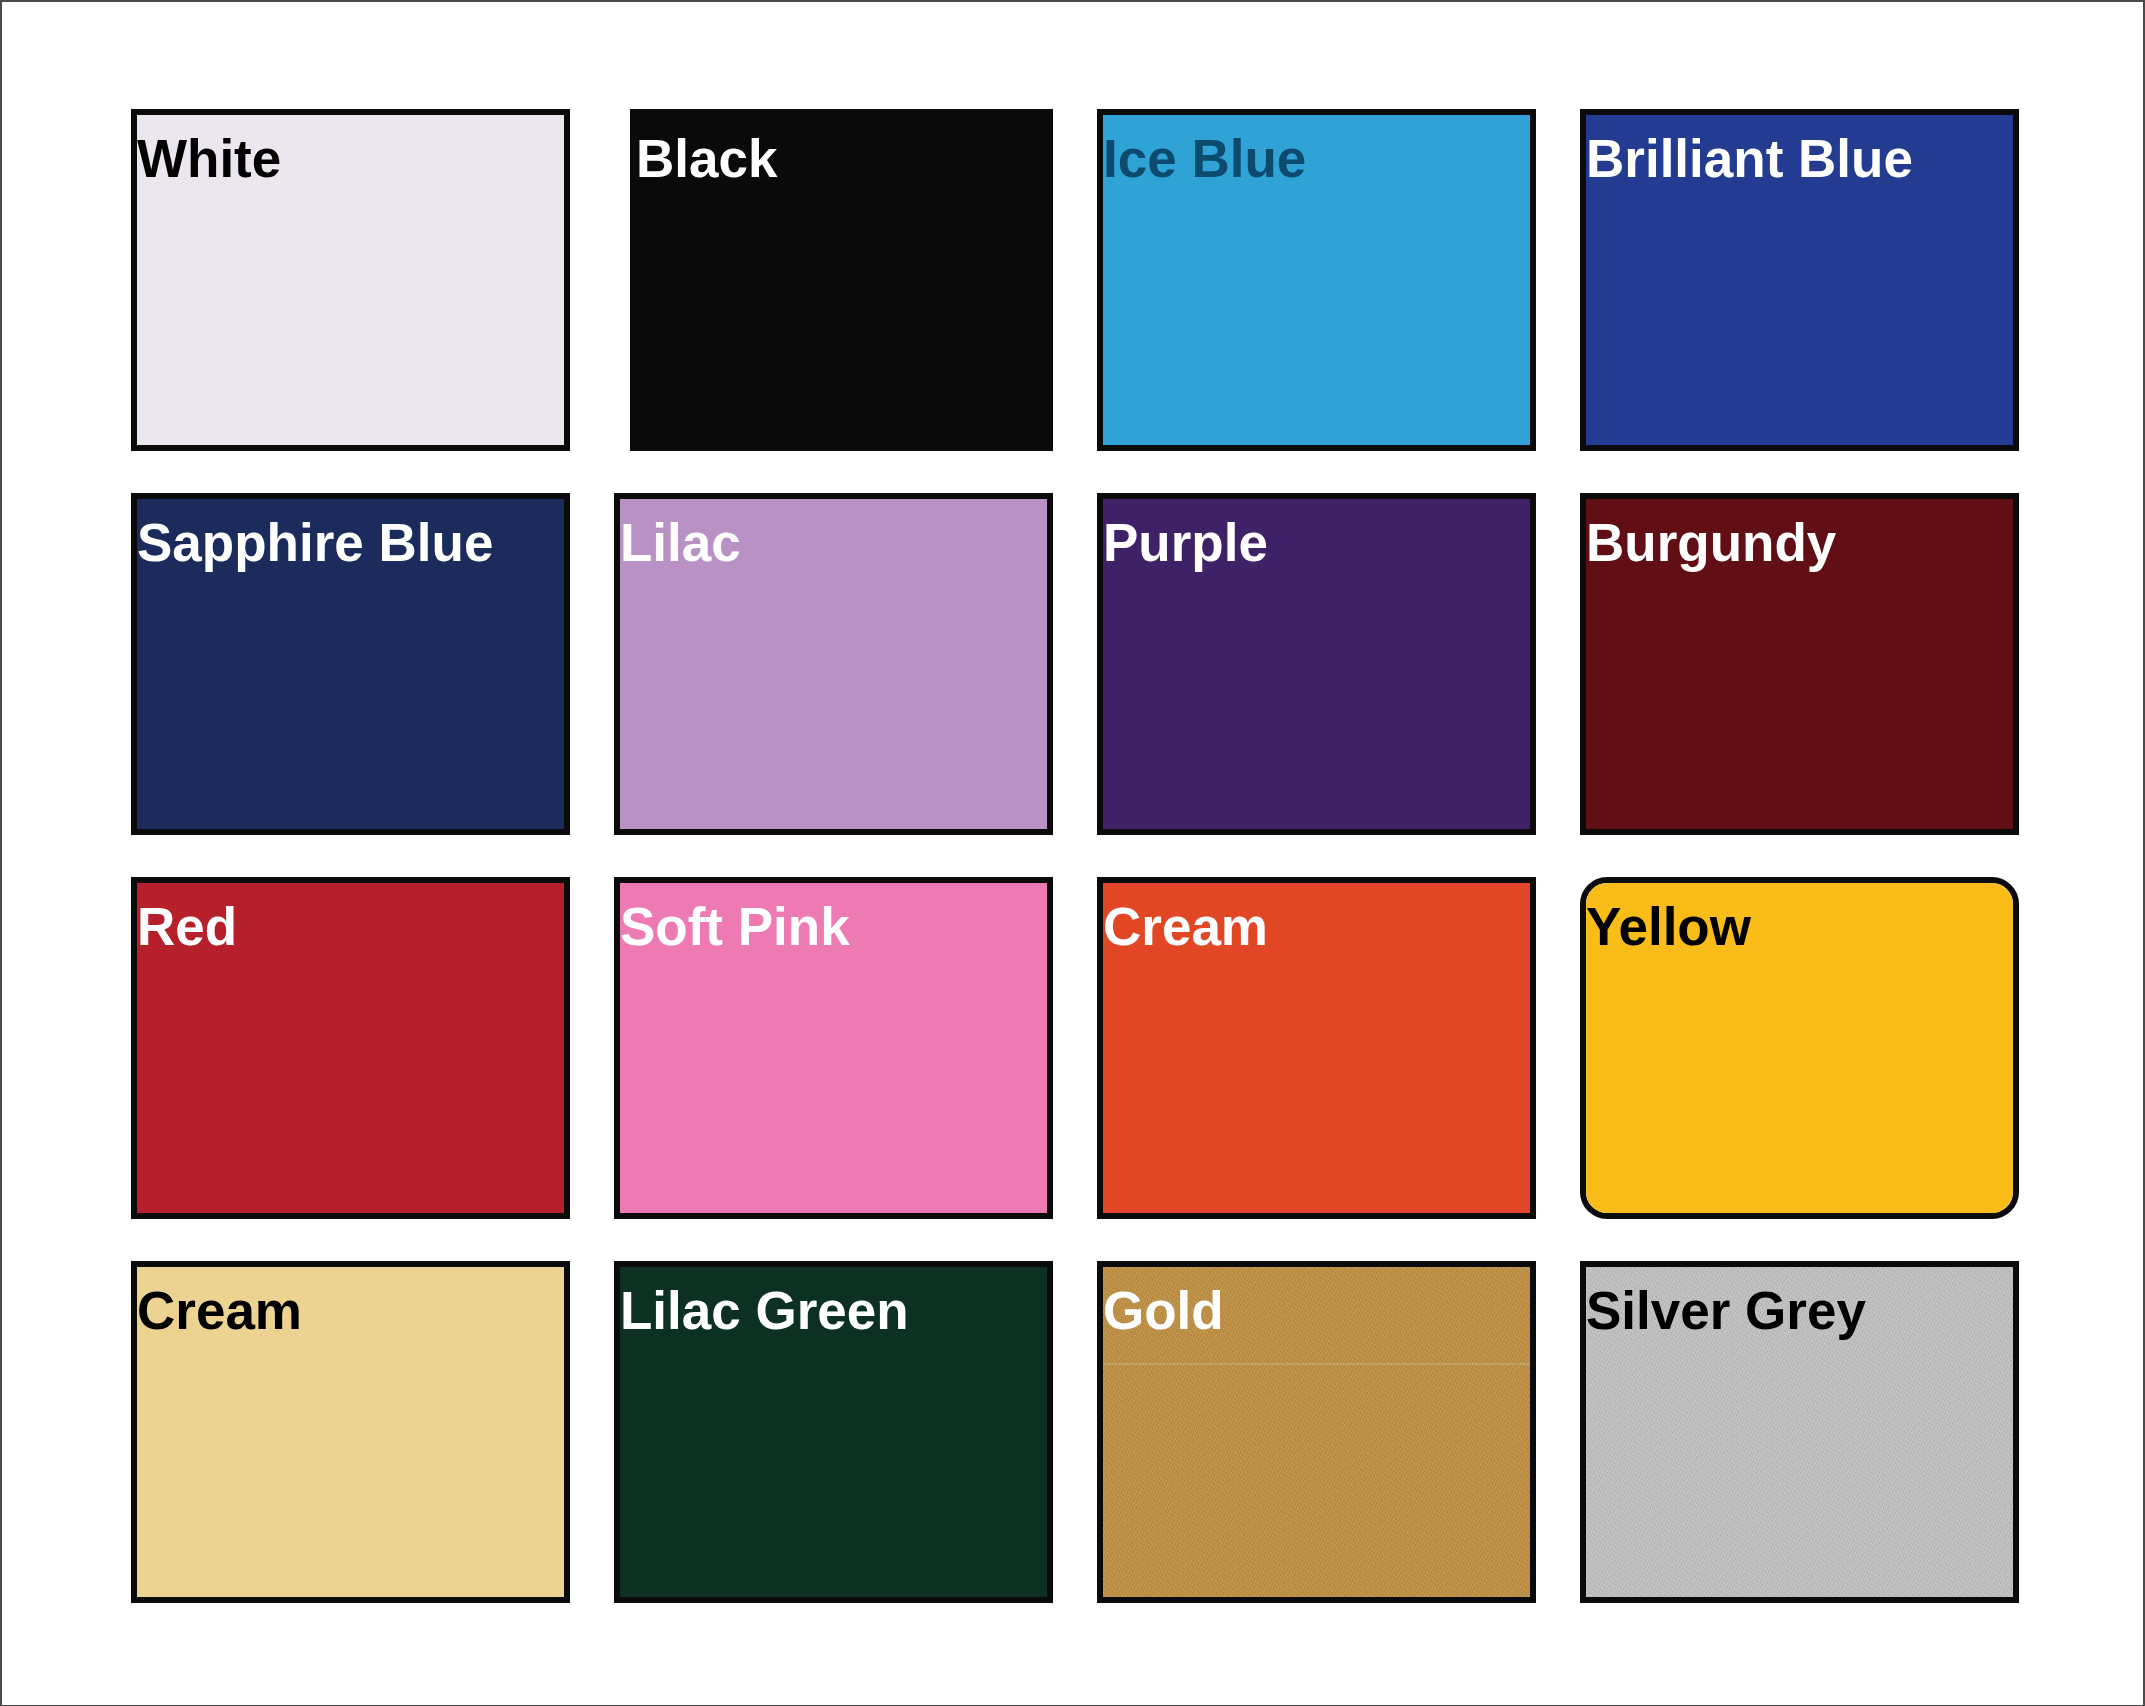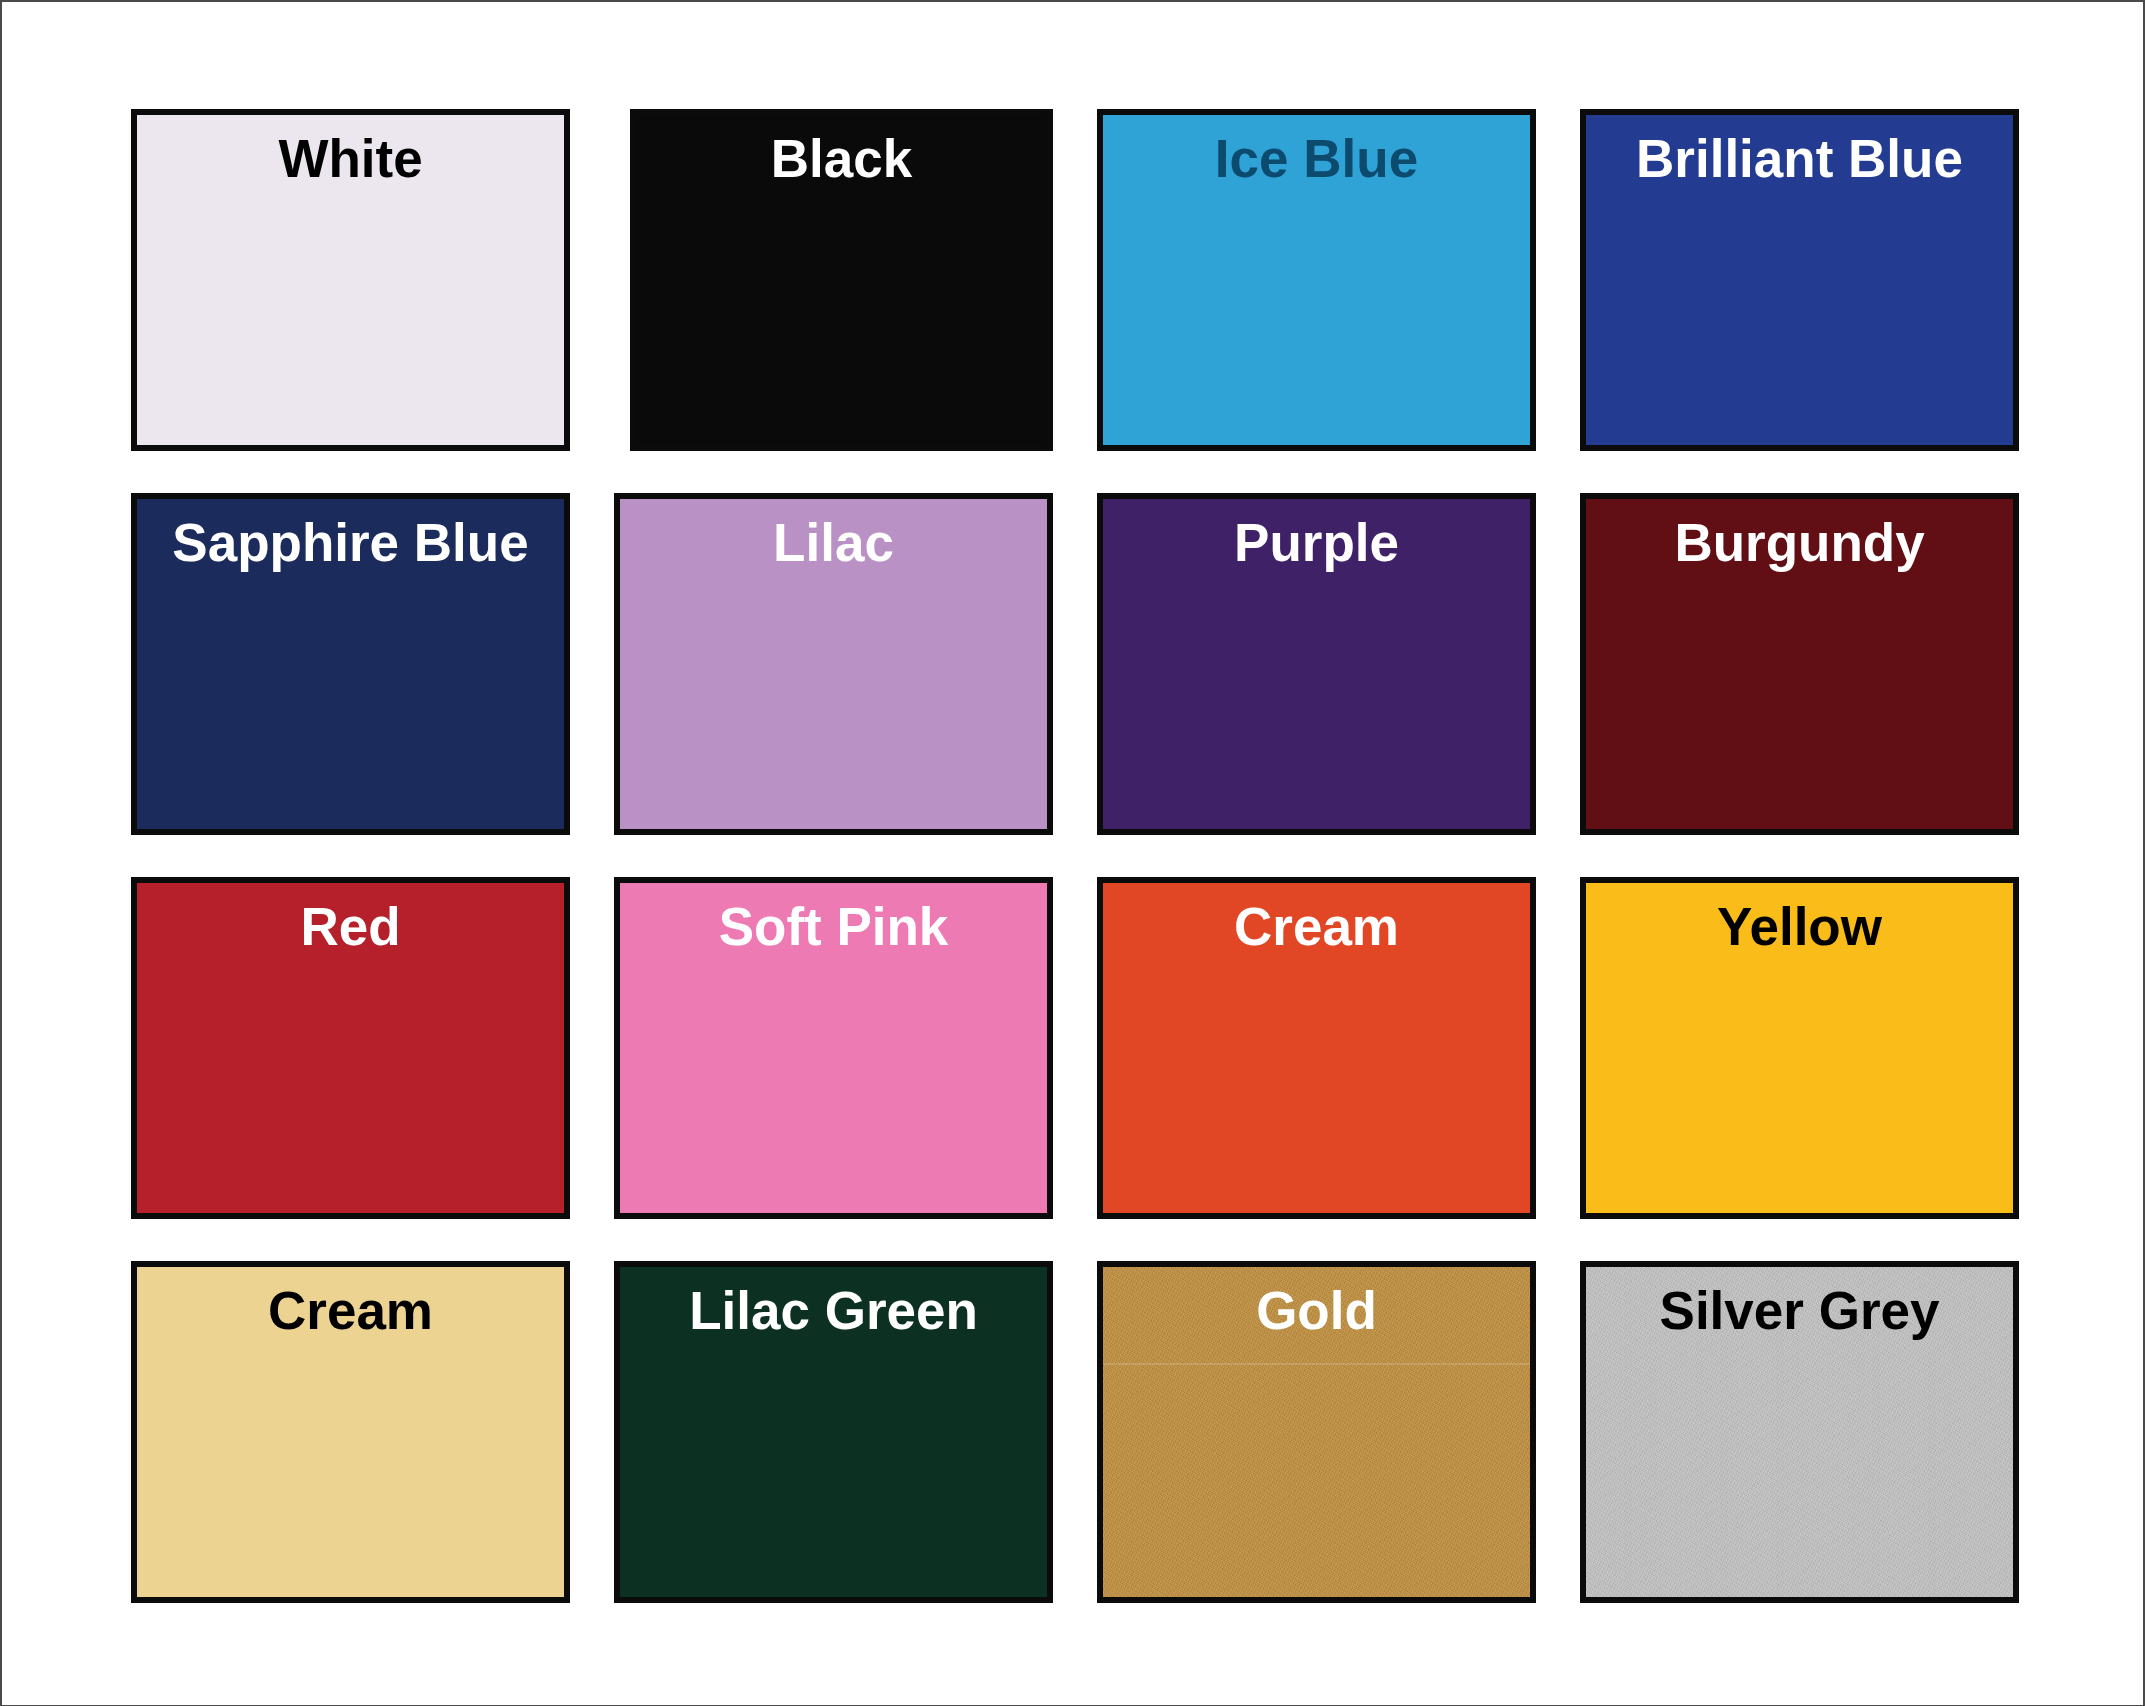--- a/index.html
+++ b/index.html
@@ -85,21 +85,20 @@
     top: 96px;
     height: 2px;
     background: rgba(255,255,255,0.16);
     pointer-events: none;
   }
   .swatch-label {
     position: absolute;
     left: 0;
     right: 0;
     top: 13px;
-    text-align: center;
     font-family: "Liberation Sans", sans-serif;
     font-weight: bold;
     font-size: 53px;
     line-height: 61px;
     letter-spacing: 0px;
     white-space: nowrap;
     z-index: 3;
   }
 </style>
 </head>
@@ -144,21 +143,21 @@
         <span class="swatch-label" style="color: rgb(255, 255, 255);">Red</span>
       </div>
       <div class="swatch" style="border-color: rgb(11, 11, 11);">
         <span class="fill" style="background: rgb(238, 122, 180);"></span>
         <span class="swatch-label" style="color: rgb(255, 255, 255);">Soft Pink</span>
       </div>
       <div class="swatch" style="border-color: rgb(11, 11, 11);">
         <span class="fill" style="background: rgb(226, 71, 37);"></span>
         <span class="swatch-label" style="color: rgb(255, 255, 255);">Cream</span>
       </div>
-      <div class="swatch" style="border-color: rgb(11, 11, 11);">
+      <div class="swatch" style="border-color: rgb(11, 11, 11); border-radius: 27px;">
         <span class="fill" style="background: rgb(249, 188, 24);"></span>
         <span class="swatch-label" style="color: rgb(0, 0, 0);">Yellow</span>
       </div>
       <div class="swatch" style="border-color: rgb(11, 11, 11);">
         <span class="fill" style="background: rgb(237, 211, 146);"></span>
         <span class="swatch-label" style="color: rgb(0, 0, 0);">Cream</span>
       </div>
       <div class="swatch" style="border-color: rgb(11, 11, 11);">
         <span class="fill" style="background: rgb(12, 49, 34);"></span>
         <span class="swatch-label" style="color: rgb(255, 255, 255);">Lilac Green</span>

